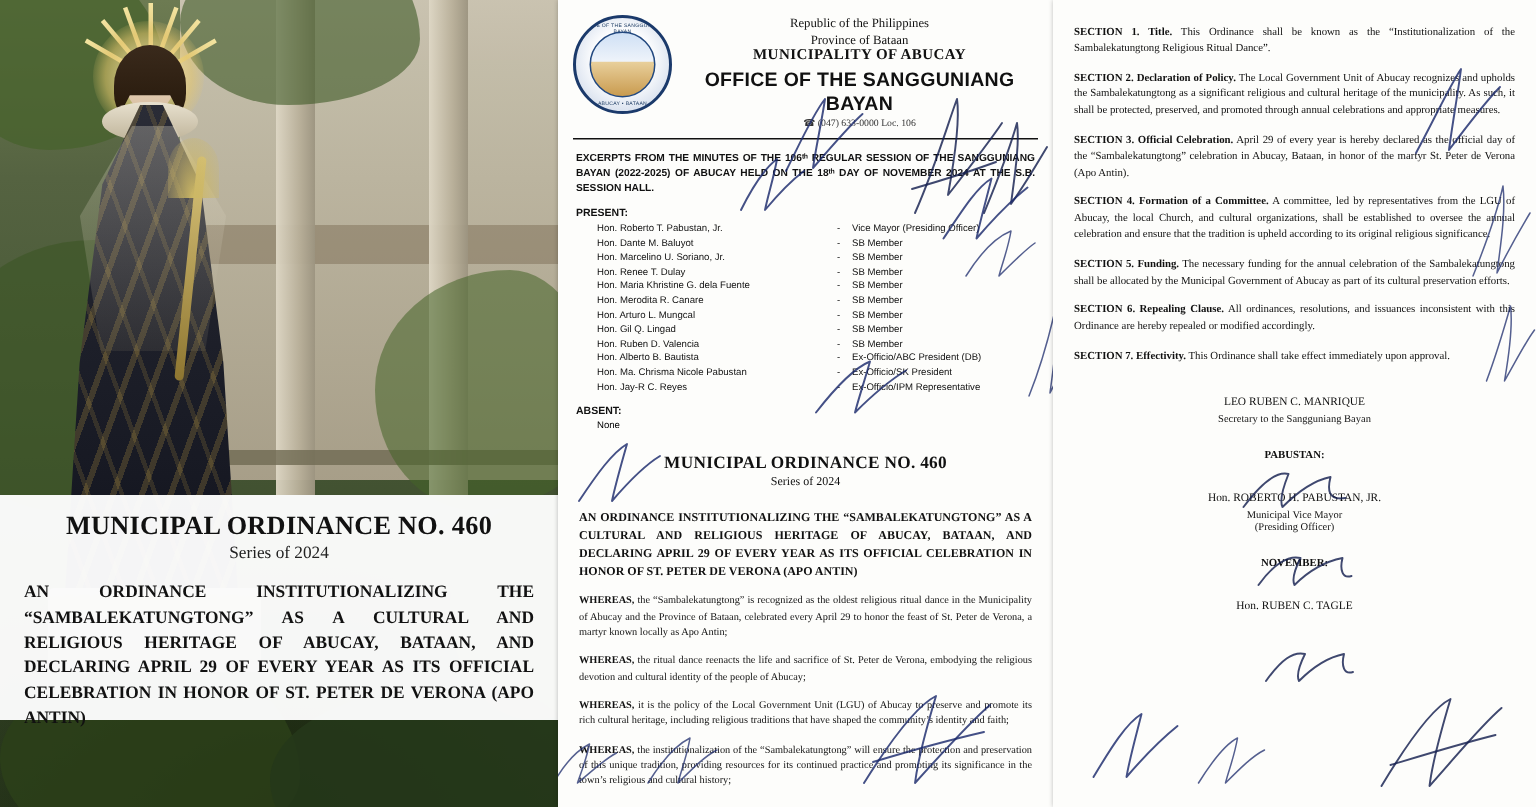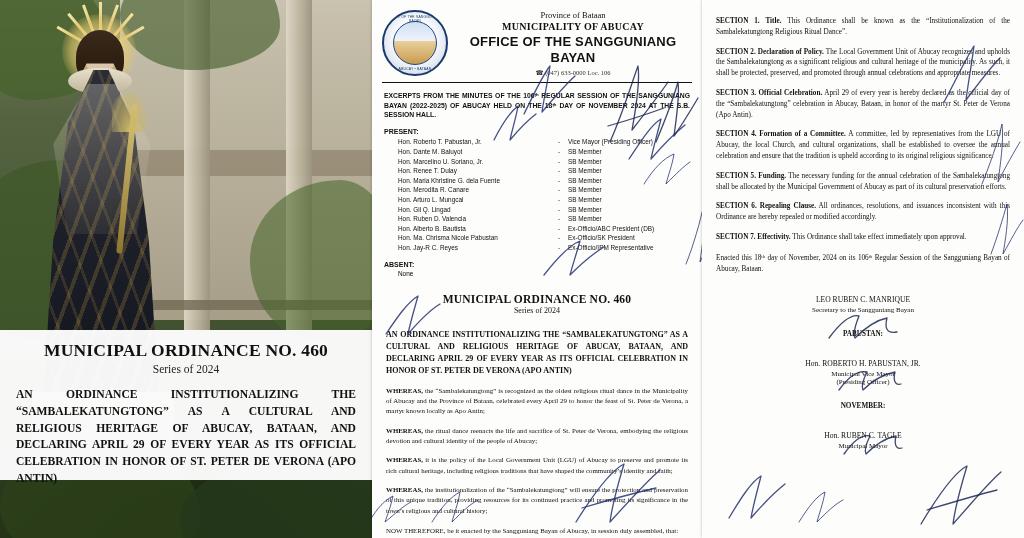--- a/index.html
+++ b/index.html
@@ -433,20 +433,21 @@
 
   <div class="page page-1">
 
     <div class="doc-head">
       <div class="seal">
         <div class="seal-text-top">OFFICE OF THE SANGGUNIANG BAYAN</div>
         <div class="seal-inner"></div>
         <div class="seal-text-bot">ABUCAY • BATAAN</div>
       </div>
       <div class="head-text">
+        <div class="h-rep">Republic of the Philippines</div>
         <div class="h-prov">Province of Bataan</div>
         <div class="h-muni">MUNICIPALITY OF ABUCAY</div>
         <div class="h-office">OFFICE OF THE SANGGUNIANG BAYAN</div>
         <div class="h-phone">☎ (047) 633-0000 Loc. 106</div>
       </div>
     </div>
     <div class="head-rule"></div>
 
     <div class="excerpt">EXCERPTS FROM THE MINUTES OF THE 106ᵗʰ REGULAR SESSION OF THE SANGGUNIANG BAYAN (2022-2025) OF ABUCAY HELD ON THE 18ᵗʰ DAY OF NOVEMBER 2024 AT THE S.B. SESSION HALL.</div>
 
@@ -596,39 +597,37 @@
   <div class="page page-2">
 
     <div class="sec sec-first"><b>SECTION 1. Title.</b><span> This Ordinance shall be known as the “Institutionalization of the Sambalekatungtong Religious Ritual Dance”.</span></div>
     <div class="sec"><b>SECTION 2. Declaration of Policy.</b><span> The Local Government Unit of Abucay recognizes and upholds the Sambalekatungtong as a significant religious and cultural heritage of the municipality. As such, it shall be protected, preserved, and promoted through annual celebrations and appropriate measures.</span></div>
     <div class="sec"><b>SECTION 3. Official Celebration.</b><span> April 29 of every year is hereby declared as the official day of the “Sambalekatungtong” celebration in Abucay, Bataan, in honor of the martyr St. Peter de Verona (Apo Antin).</span></div>
     <div class="sec"><b>SECTION 4. Formation of a Committee.</b><span> A committee, led by representatives from the LGU of Abucay, the local Church, and cultural organizations, shall be established to oversee the annual celebration and ensure that the tradition is upheld according to its original religious significance.</span></div>
     <div class="sec"><b>SECTION 5. Funding.</b><span> The necessary funding for the annual celebration of the Sambalekatungtong shall be allocated by the Municipal Government of Abucay as part of its cultural preservation efforts.</span></div>
     <div class="sec"><b>SECTION 6. Repealing Clause.</b><span> All ordinances, resolutions, and issuances inconsistent with this Ordinance are hereby repealed or modified accordingly.</span></div>
     <div class="sec"><b>SECTION 7. Effectivity.</b><span> This Ordinance shall take effect immediately upon approval.</span></div>
 
-    <div class="enacted">Enacted this 18ᵗʰ day of November, 2024 on its 106ᵗʰ Regular Session of the Sangguniang Bayan of Abucay, Bataan.</div>
 
 
     <div class="sign-block">
       <div class="sign-name">LEO RUBEN C. MANRIQUE</div>
       <div class="sign-role">Secretary to the Sangguniang Bayan</div>
     </div>
 
     <div class="sign-kw">PABUSTAN:</div>
     <div class="sign-block">
       <div class="sign-name">Hon. ROBERTO H. PABUSTAN, JR.</div>
       <div class="sign-role">Municipal Vice Mayor</div>
       <div class="sign-role">(Presiding Officer)</div>
     </div>
 
     <div class="sign-kw">NOVEMBER:</div>
     <div class="sign-block">
       <div class="sign-name">Hon. RUBEN C. TAGLE</div>
-      <div class="sign-role">Municipal Mayor</div>
     </div>
 
     <div class="sig dark" style="left:125px;top:312px;">
       <svg width="72" height="30" viewBox="0 0 72 30">
           <path d="M2 26 C14 10 24 2 32 4 C28 14 26 22 28 26 C38 16 50 8 60 6 C58 14 58 22 70 20"></path>
         </svg>
     </div>
     <div class="sig dark" style="left:135px;top:368px;">
       <svg width="66" height="26" viewBox="0 0 66 26">
           <path d="M2 22 C12 8 22 2 30 4 C26 12 24 18 26 22 C36 12 48 6 58 4 C56 12 58 18 64 16"></path>

